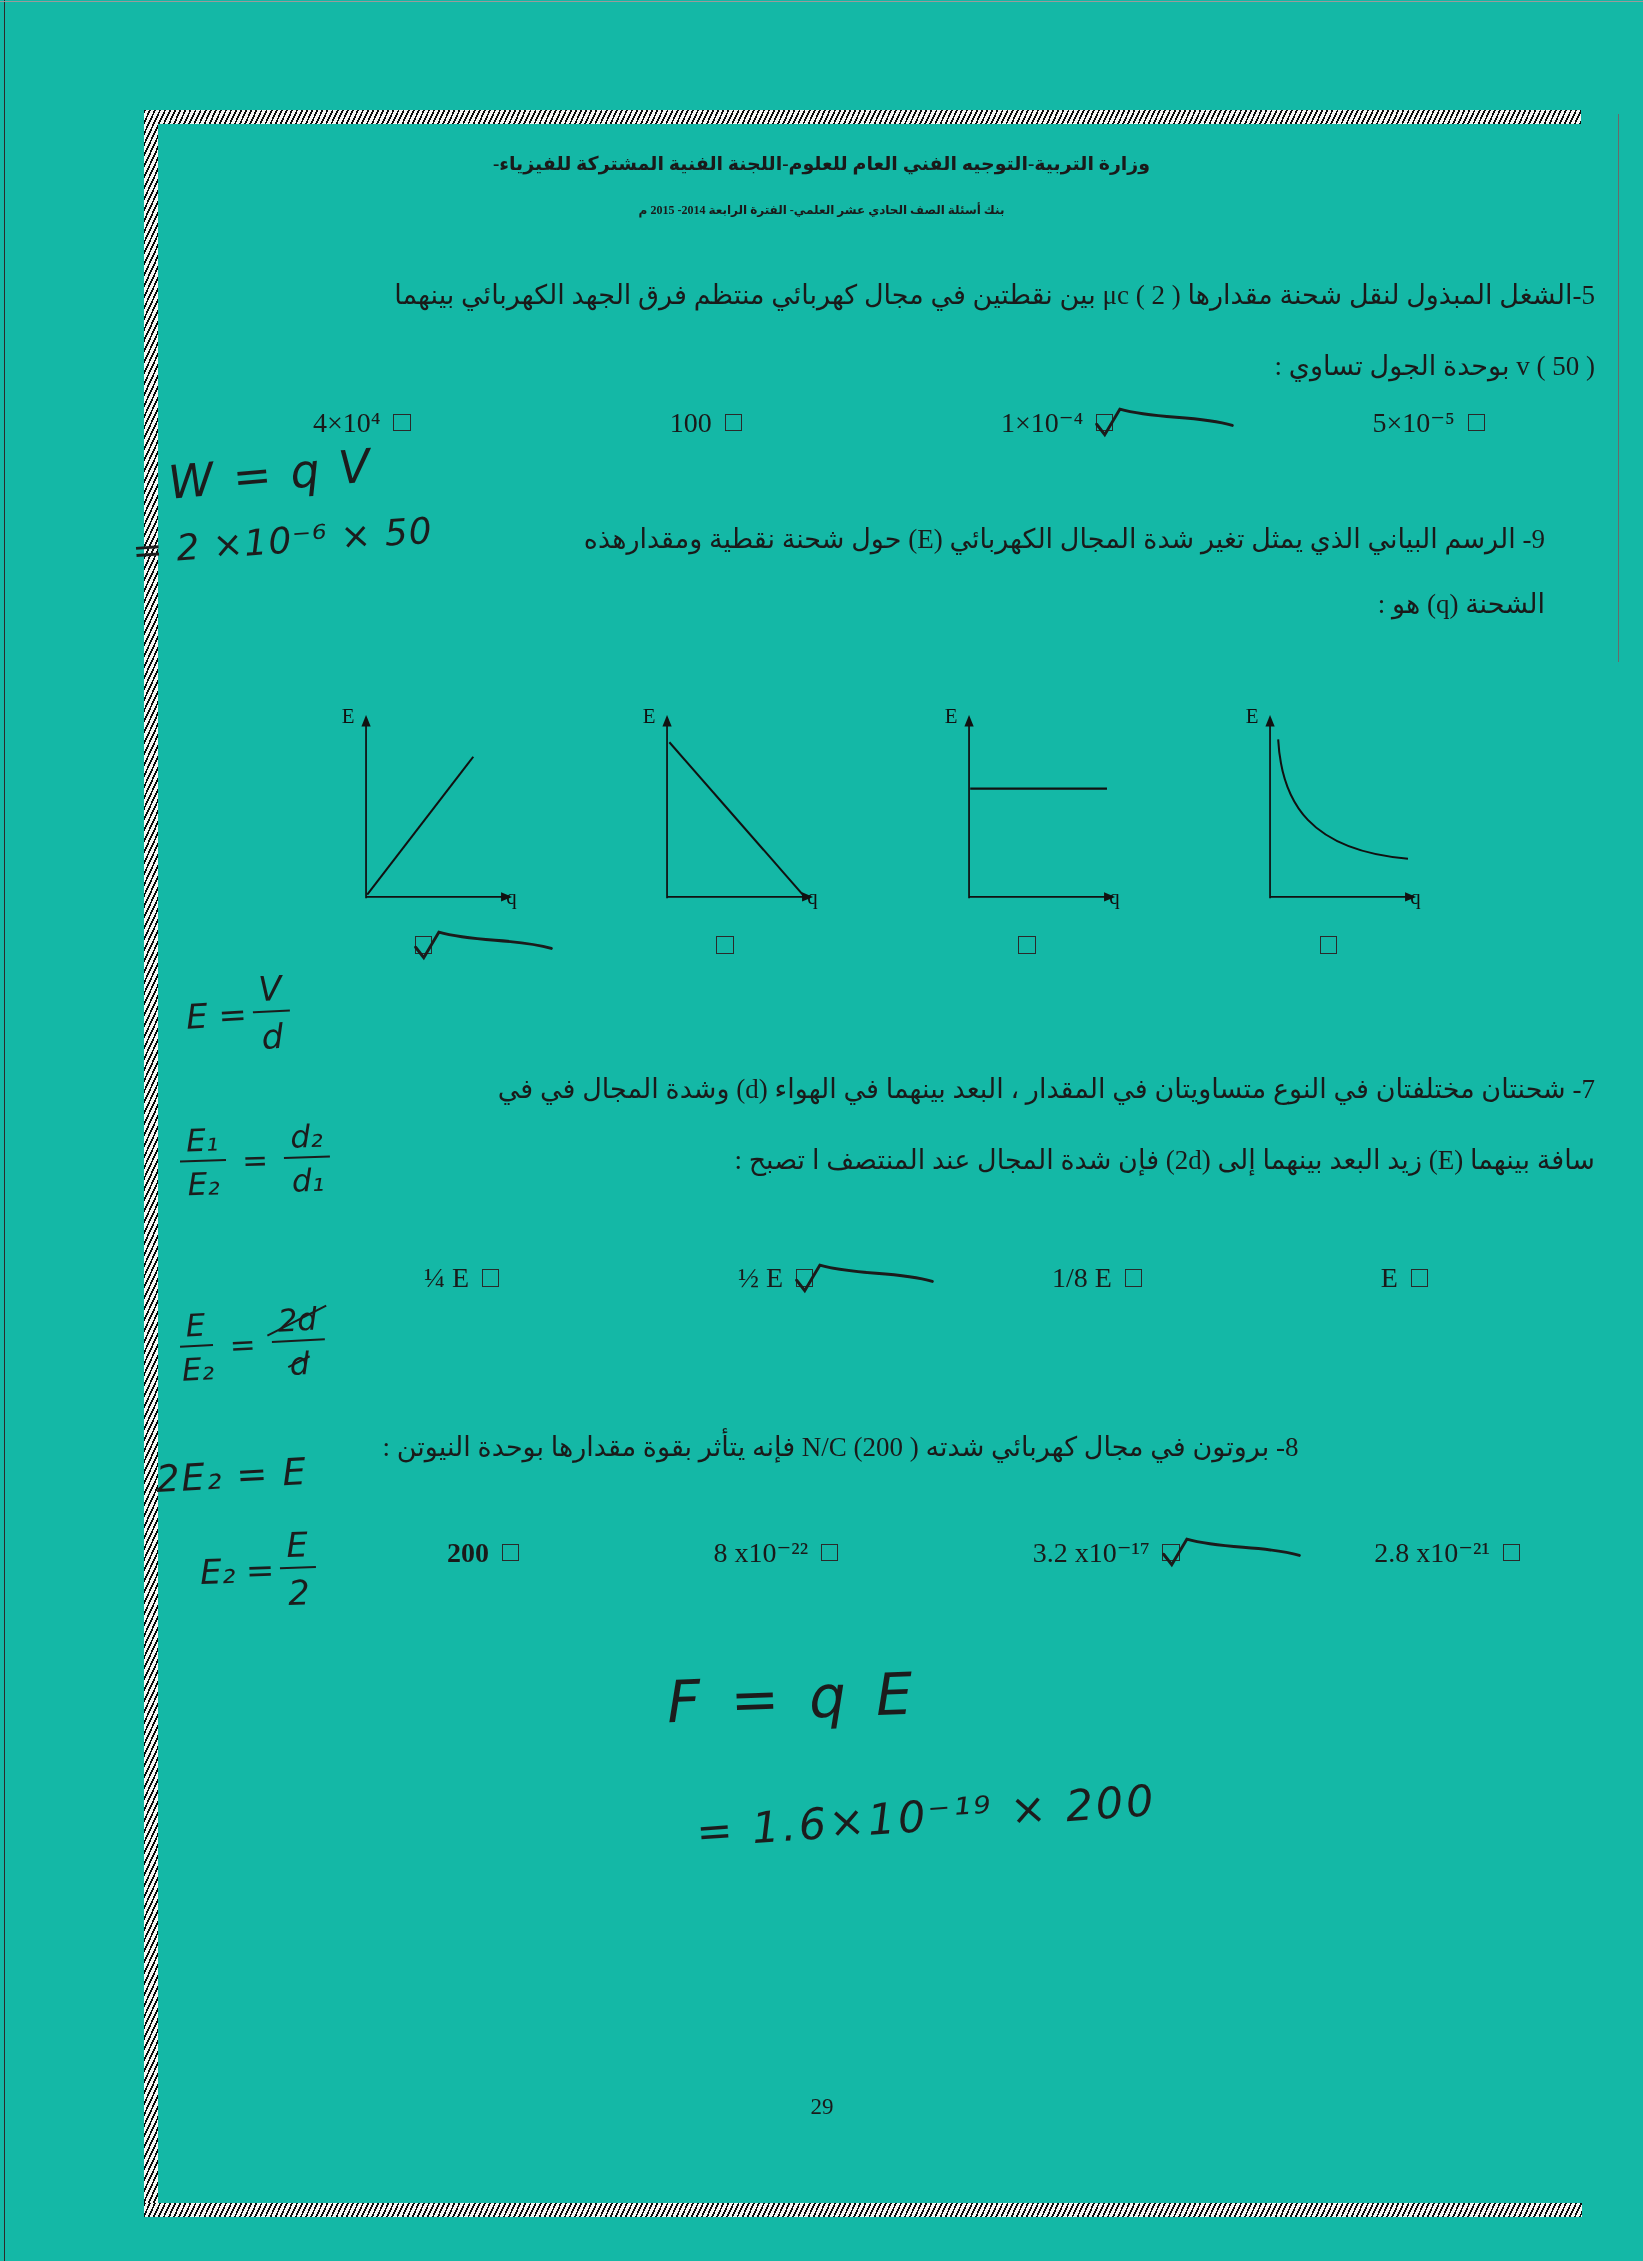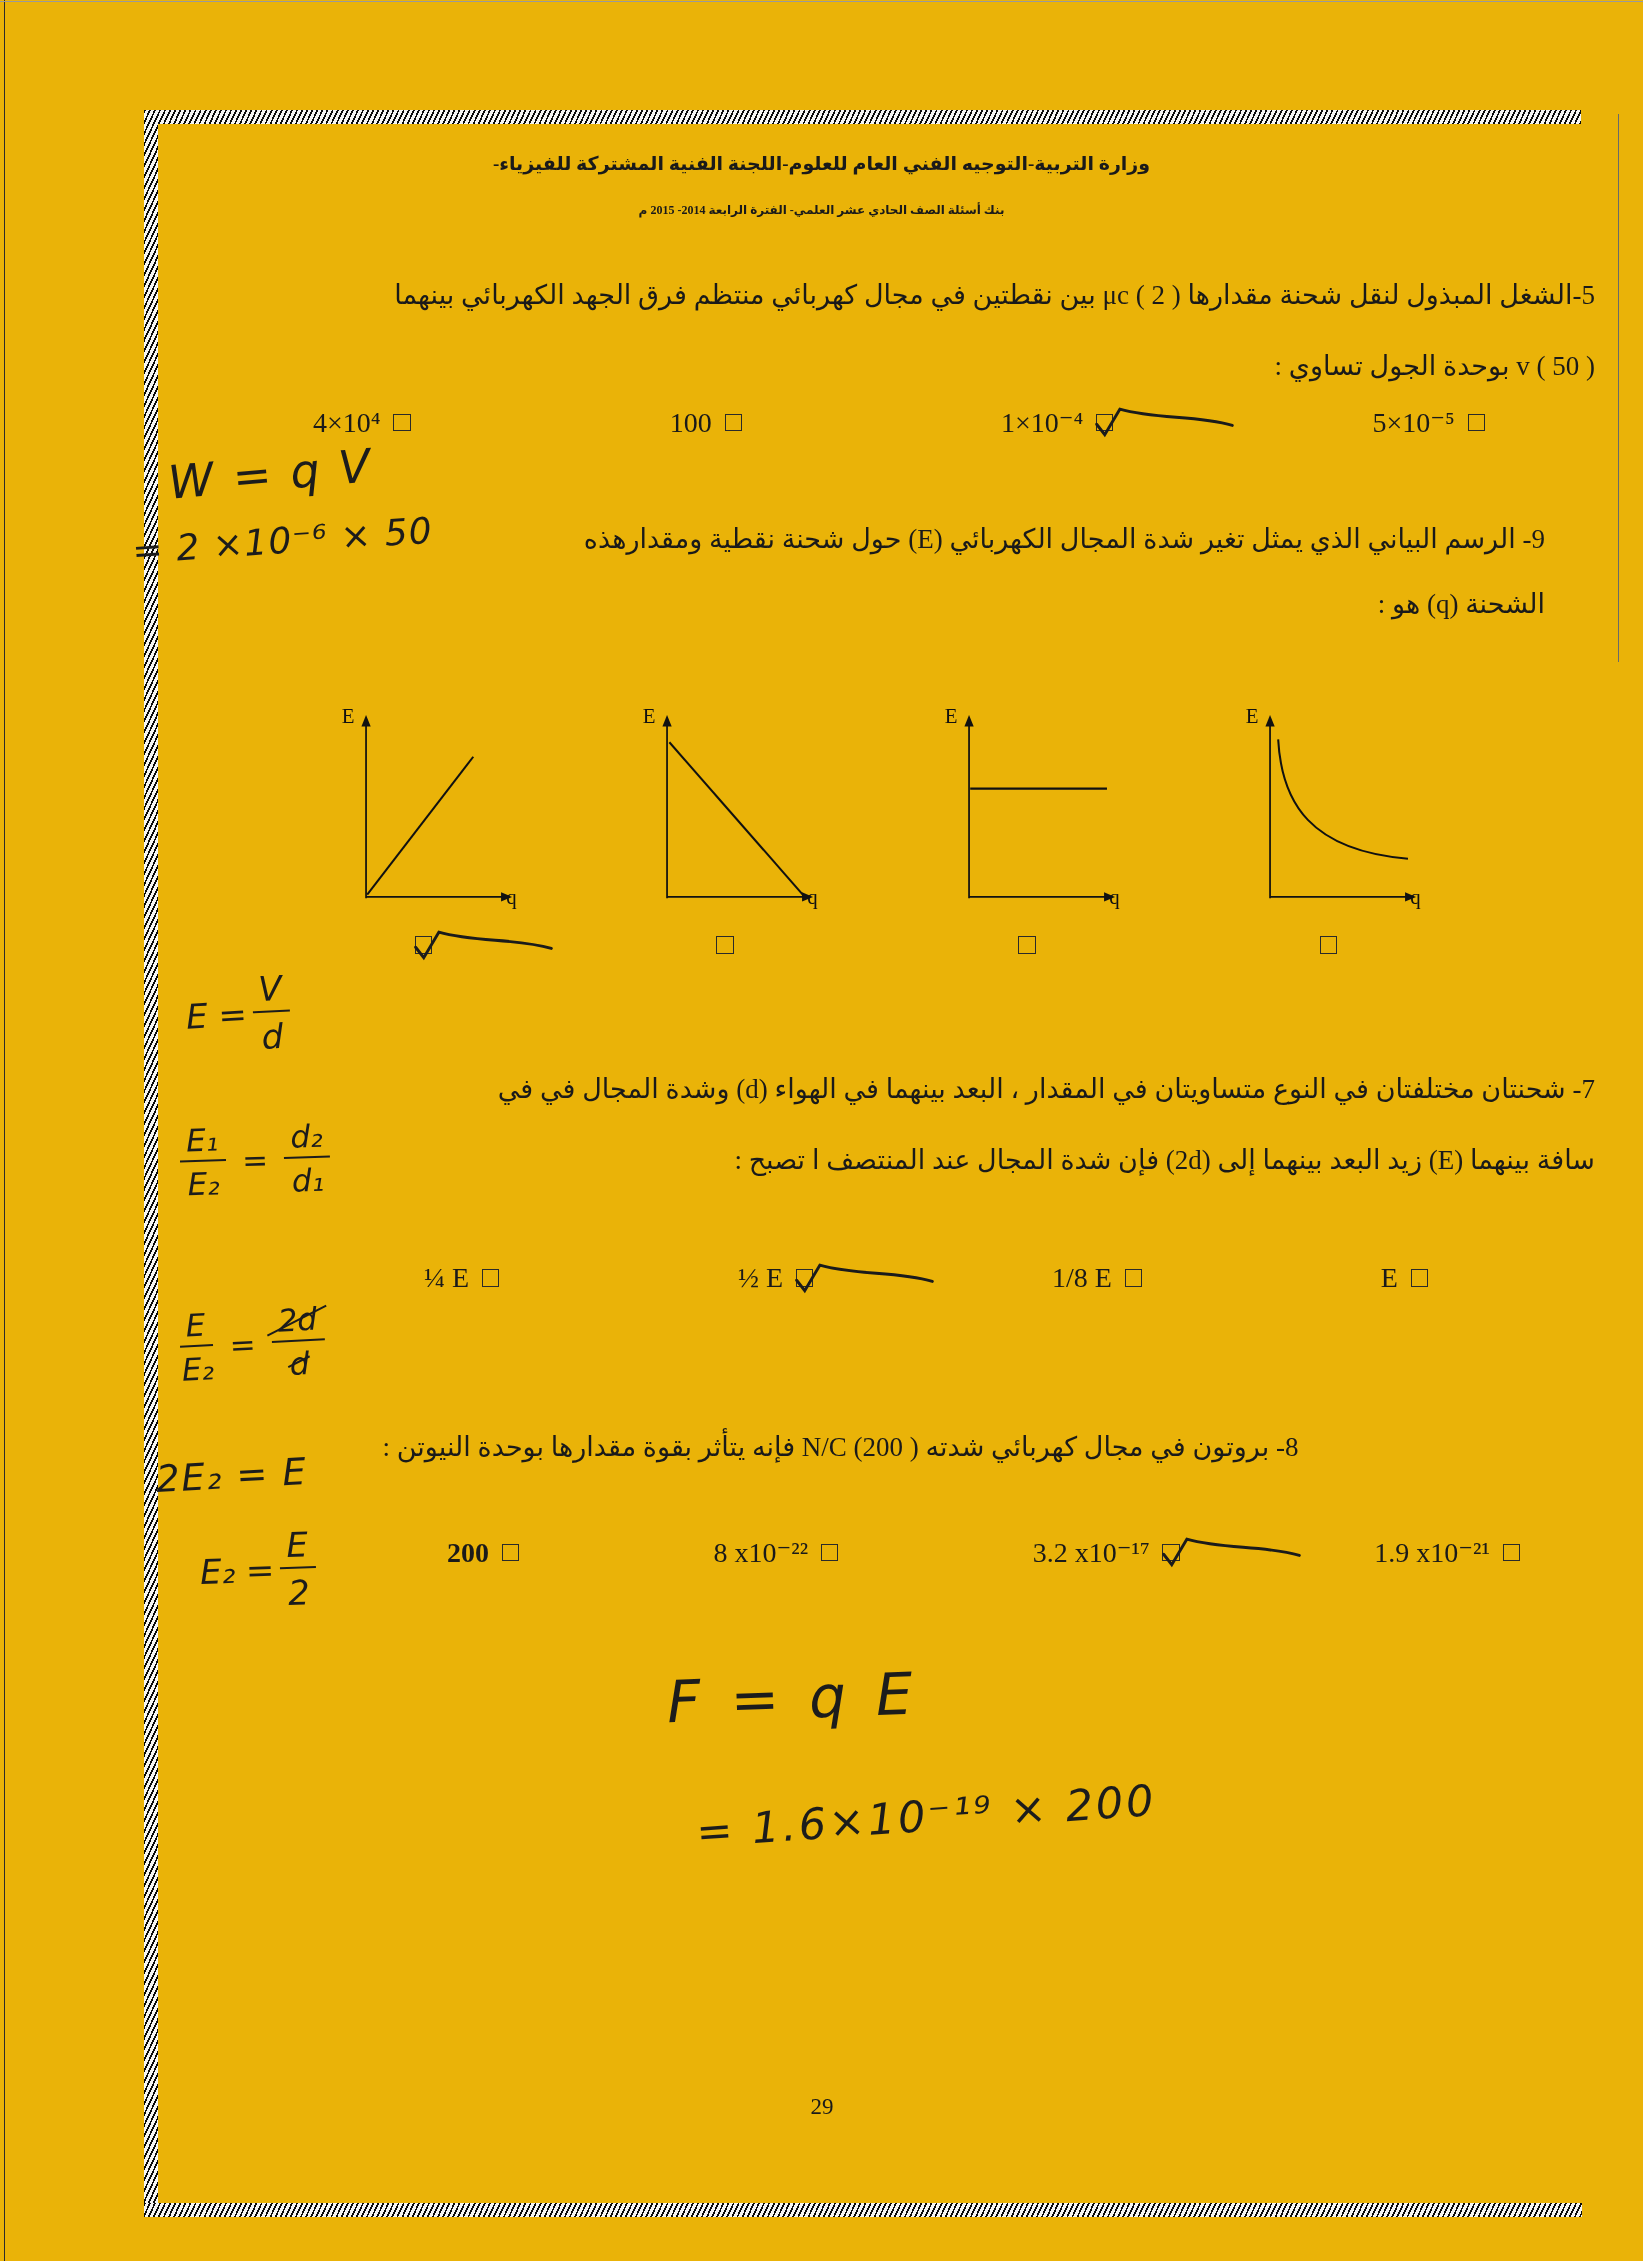--- a/index.html
+++ b/index.html
@@ -1,19 +1,19 @@
 <!DOCTYPE html>
 <html lang="ar" style="font-size:9.3px"><head>
 <meta charset="utf-8">
 <style>
   * { margin:0; padding:0; box-sizing:border-box; }
   html,body { background:#e8e8e8; }
   .page {
     position:relative; width:1644px; height:2261px;
-    background:#eab308; color:#1a1a1a; overflow:hidden;
+    background:#14b8a6; color:#1a1a1a; overflow:hidden;
     font-family:"Liberation Serif","DejaVu Sans","DejaVu Serif",serif;
   }
   
   .edge-left  { position:absolute; left:3.5px; top:0; width:1.7px; height:2261px; background:#2b2b2b; }
   .edge-top   { position:absolute; left:0; top:0.6px; width:1644px; height:1.2px; background:#9a9a9a; }
   .edge-right { position:absolute; left:1618px; top:114px; width:1.2px; height:548px; background:#6a6a6a; }
   
   .hatch { position:absolute; background:repeating-linear-gradient(115deg,#0b0b0b 0 1.7px,#f6f6f4 1.7px 4.6px); }
   .hatch-top    { left:144px; top:110px;  width:1437px; height:14px; }
   .hatch-left   { left:144px; top:110px;  width:14px;   height:2106px; }
@@ -256,21 +256,21 @@
     </div>
     <div class="option">
       <span class="opt-label">3.2 x10⁻¹⁷</span>
       <span class="cb checked">
           <svg class="tick" width="145" height="41" viewBox="0 0 250 70">
             <path d="M8,38 L22,56 L48,12 C110,30 180,22 242,40" fill="none" stroke="#1b1b1b" stroke-width="5" stroke-linecap="round"></path>
           </svg>
         </span>
     </div>
     <div class="option">
-      <span class="opt-label">1.9 x10⁻²¹</span>
+      <span class="opt-label">2.8 x10⁻²¹</span>
       <span class="cb"></span>
     </div>
   </div>
 
   <div class="hw hw-fqe">F = q  E</div>
   <div class="hw hw-f2">= 1.6×10⁻¹⁹  × 200</div>
 
   <div class="page-number">29</div>
 
 </div>

